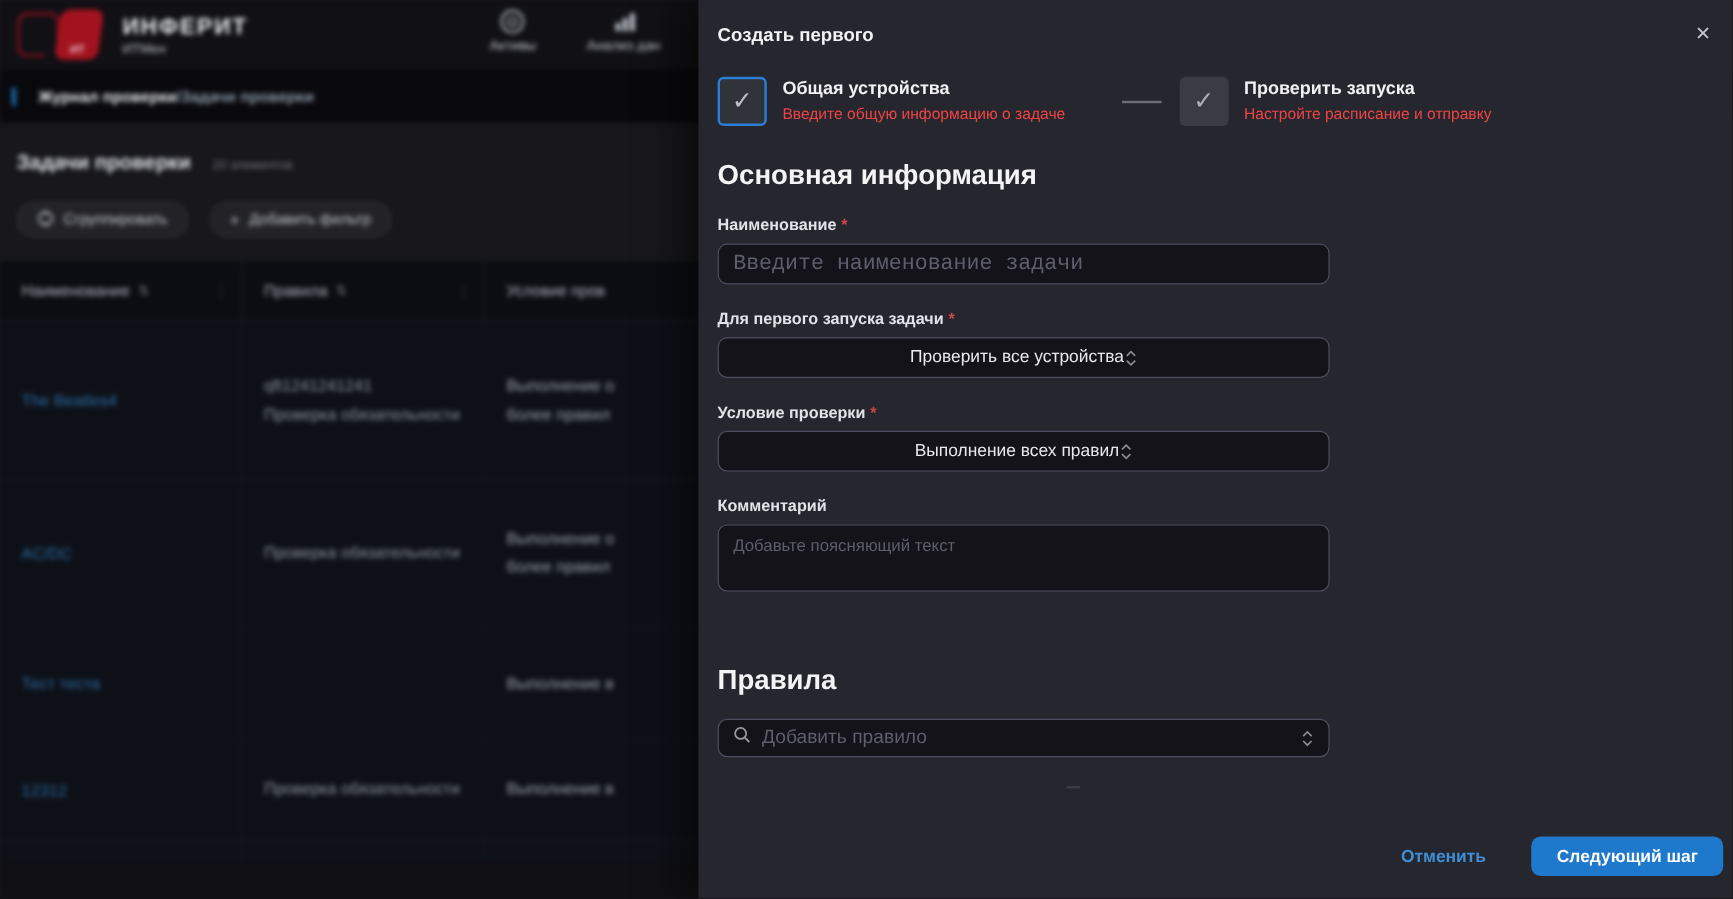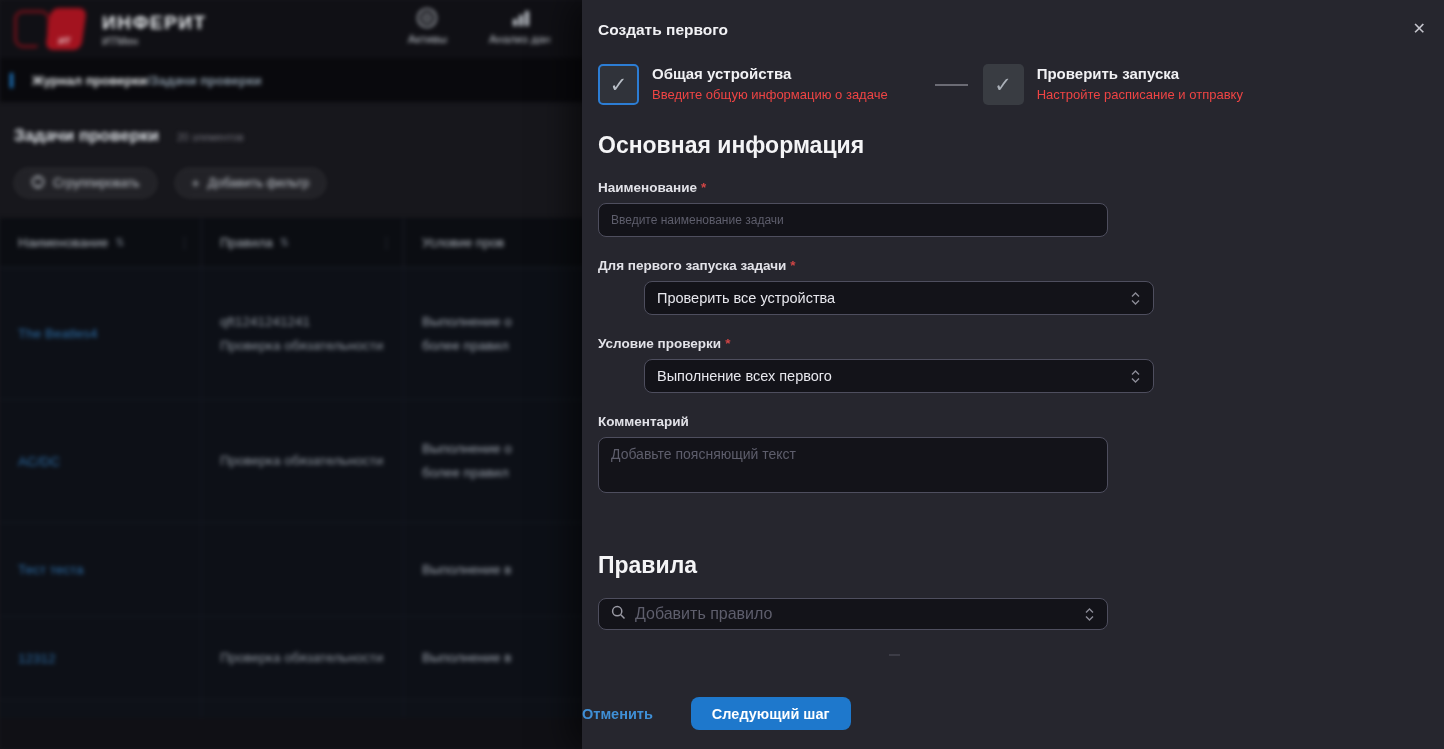--- a/index.html
+++ b/index.html
@@ -88,37 +88,37 @@
   .step-divider { width:33px; height:2px; background:#6b6b74; flex:none;
     margin:0 15px 0 47px; }
 
   .section-h { margin:27px 16px 0; color:#f4f4f6; font-size:23px; font-weight:700; }
   .field { margin:21px 16px 0; width:510px; }
   .field-label { color:#e2e2e8; font-size:13.5px; font-weight:600; }
   .req { color:#cf4545; margin-left:4px; }
   .text-input, .select, .textarea-input, .rule-box {
     margin-top:8px; width:100%; background:#131319;
     border:1px solid #4e4e5e; border-radius:8px; color:#e8e8ee; }
-  .text-input { height:34px; padding:16px 12px; font-size:12px;
-    font-family:Liberation Sans, sans-serif; }
+  .text-input { height:34px; padding:16px 12px; font-size:18px;
+    font-family:Liberation Mono, monospace; }
   .text-input::placeholder, .textarea-input::placeholder, .rule-input::placeholder { color:#5e5e6c; }
   .select { height:34px; display:flex; align-items:center;
-    justify-content:space-between; padding:0 12px; font-size:14.5px; cursor:pointer;margin-left:46px; }
+    justify-content:center; padding:0 12px; font-size:14.5px; cursor:pointer; }
   .textarea-input { height:56px; resize:none; padding:8px 12px; font-size:14px;
     font-family:"Liberation Sans", sans-serif; }
   .rules-h { margin-top:55px; }
   .rule-box { margin:19px 16px 0; width:510px; height:32px; display:flex;
     align-items:center; padding:0 12px; gap:9px; }
   .rule-input { flex:1; background:none; border:none; outline:none; color:#3b82f6;
     font-size:16px; font-family:"Liberation Sans", sans-serif; }
   .unfold { display:flex; flex-direction:column; align-items:center; line-height:0; }
   .dash { width:11px; height:2px; background:#3c3c46; margin:24px 0 0 307px; }
 
   .drawer-footer { margin-top:auto; display:flex; align-items:center;
-    gap:38px; padding:0 8px 19px 0; }
+    justify-content:flex-end; gap:38px; padding:0 8px 19px 0; }
   .btn-cancel { background:none; border:none; color:#3f8fd6; font-size:14.5px;
     font-weight:700; cursor:pointer; font-family:"Liberation Sans", sans-serif; }
   .btn-next { height:33px; padding:0 21px; background:#1e78cc; border:none;
     border-radius:8px; color:#ffffff; font-size:14.5px; font-weight:700;
     cursor:pointer; font-family:"Liberation Sans", sans-serif; }
 </style>
 </head>
 <body>
 
 <div class="stage">
@@ -310,21 +310,21 @@
           </svg>
         </span>
       </div>
     </div>
 
     <div class="field">
       <div class="field-label">
         <span>Условие проверки</span><span class="req">*</span>
       </div>
       <div class="select">
-        <span>Выполнение всех первого</span>
+        <span>Выполнение всех правил</span>
         <span class="unfold">
           <svg width="11" height="15" viewBox="0 0 11 15" fill="none" stroke="#8b8b96" stroke-width="1.4">
             <path d="M2 5.5 L5.5 2 L9 5.5"></path>
               <path d="M2 9.5 L5.5 13 L9 9.5"></path>
           </svg>
         </span>
       </div>
     </div>
 
     <div class="field">

